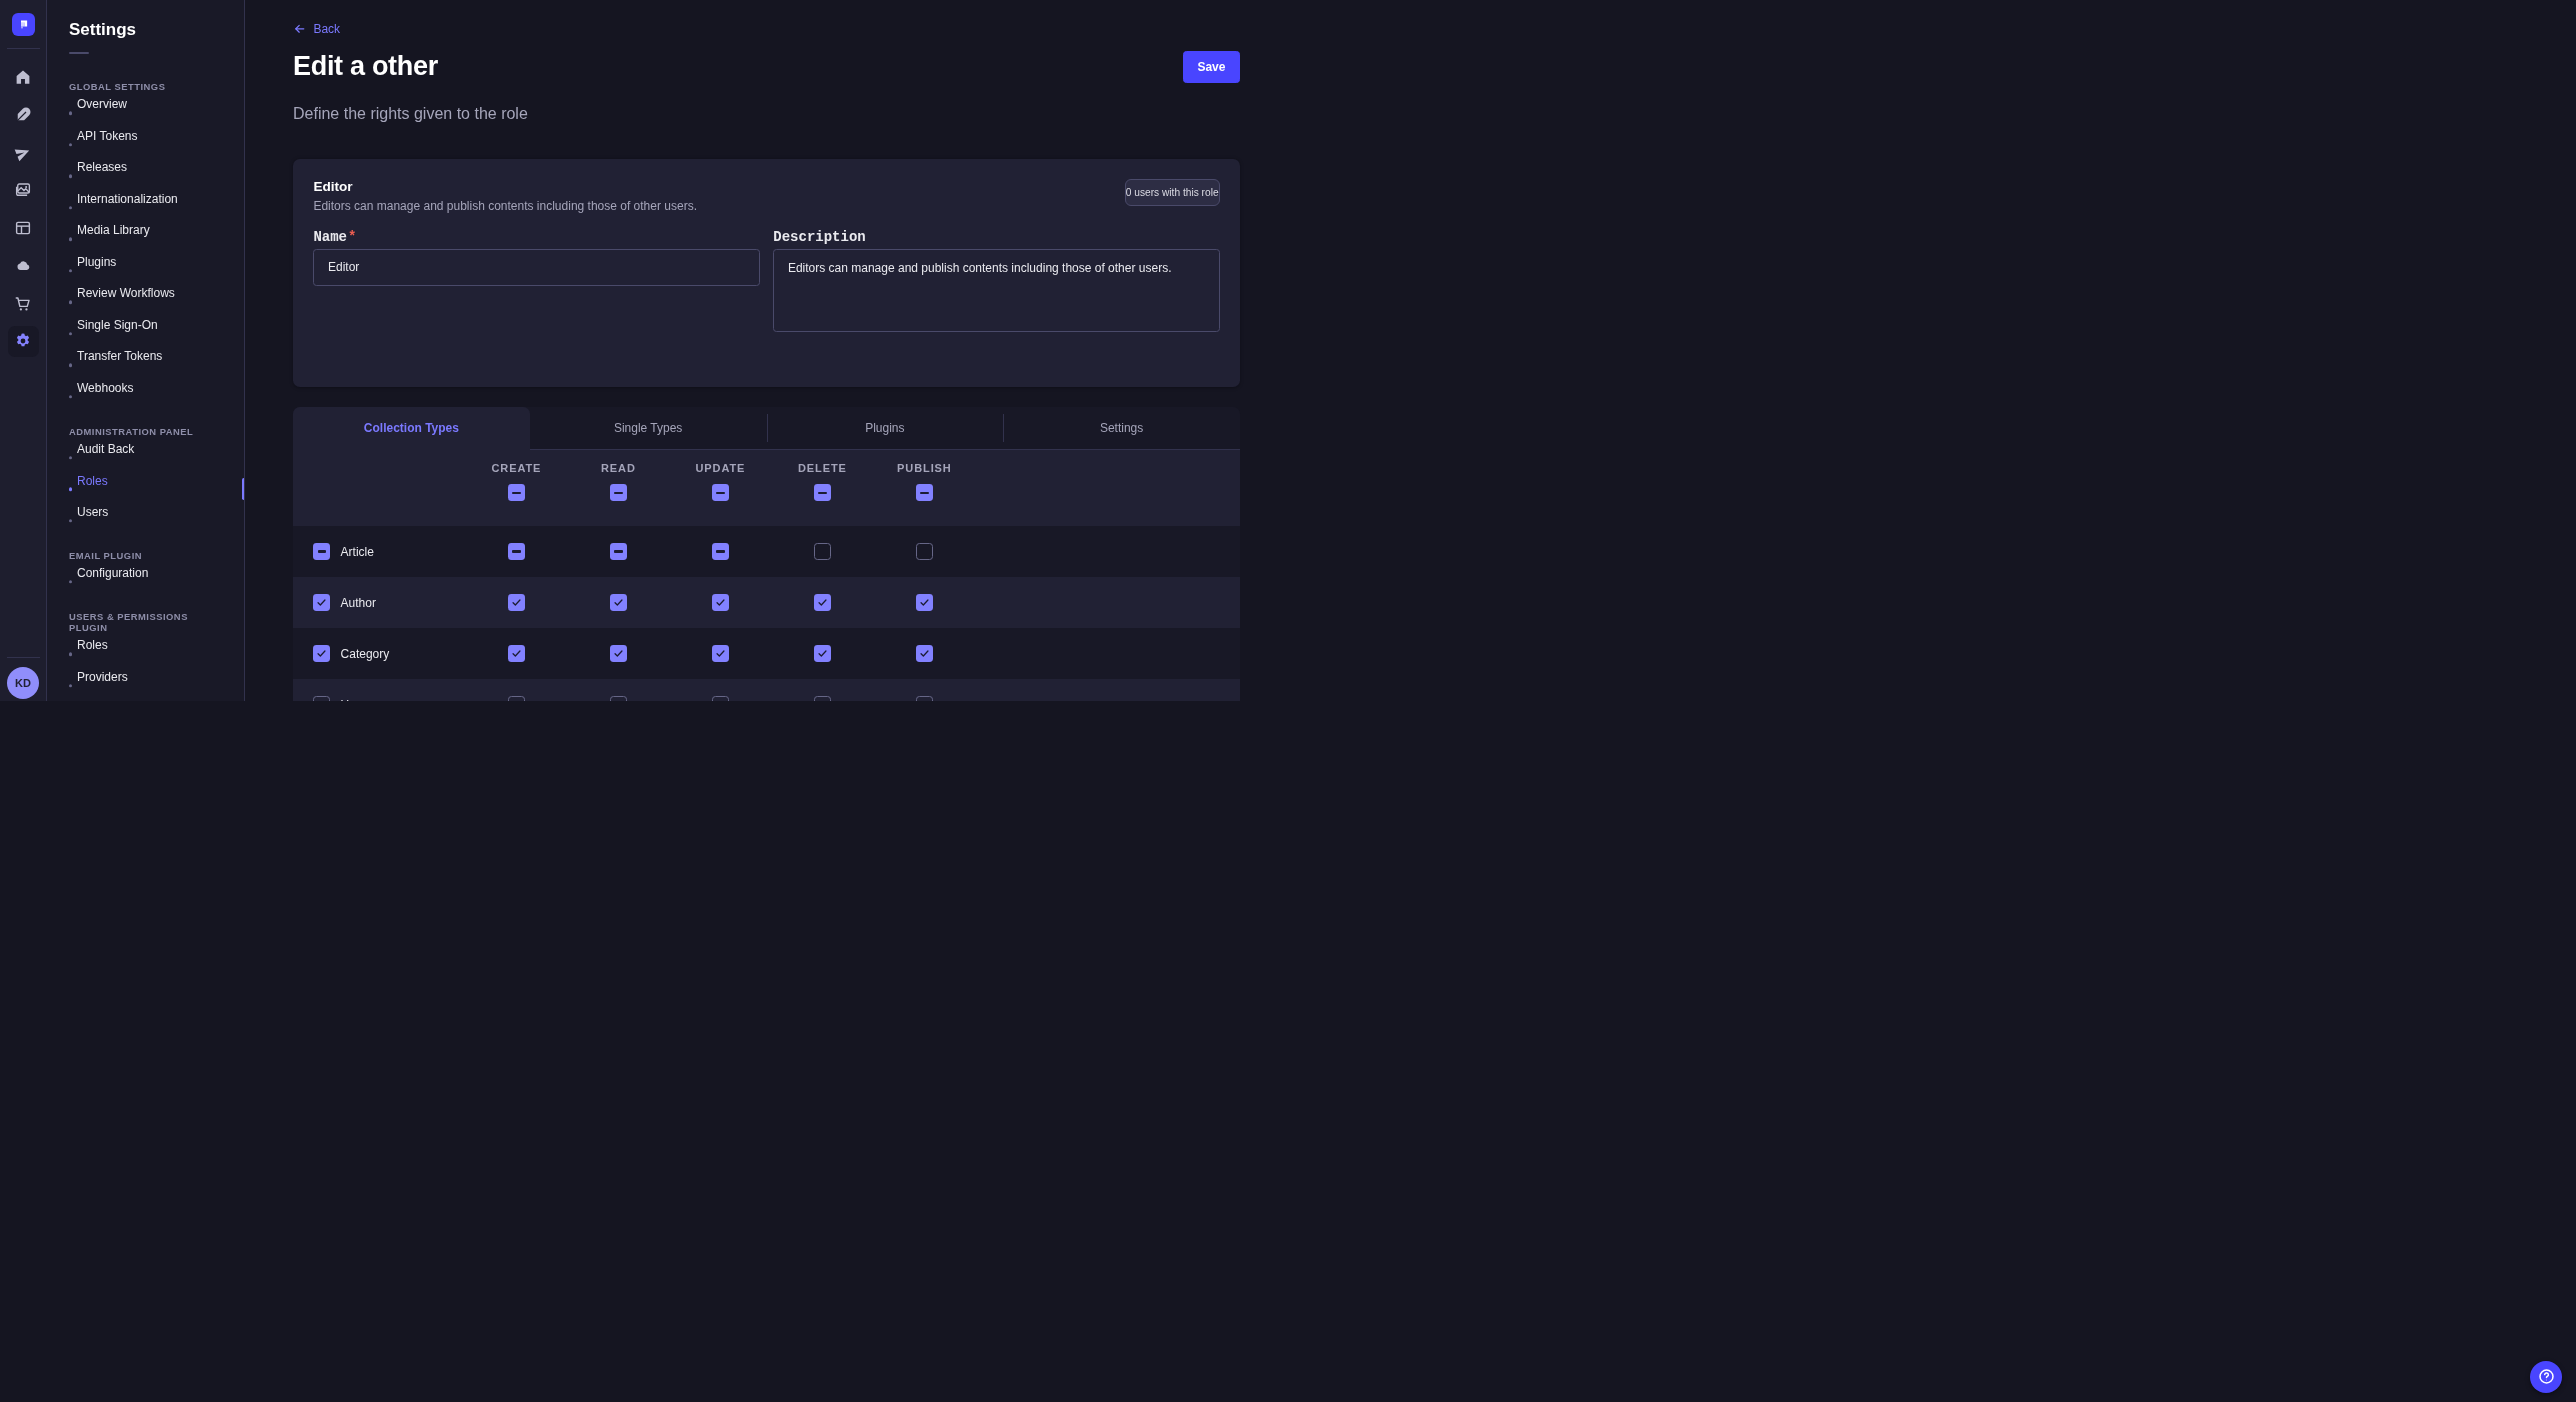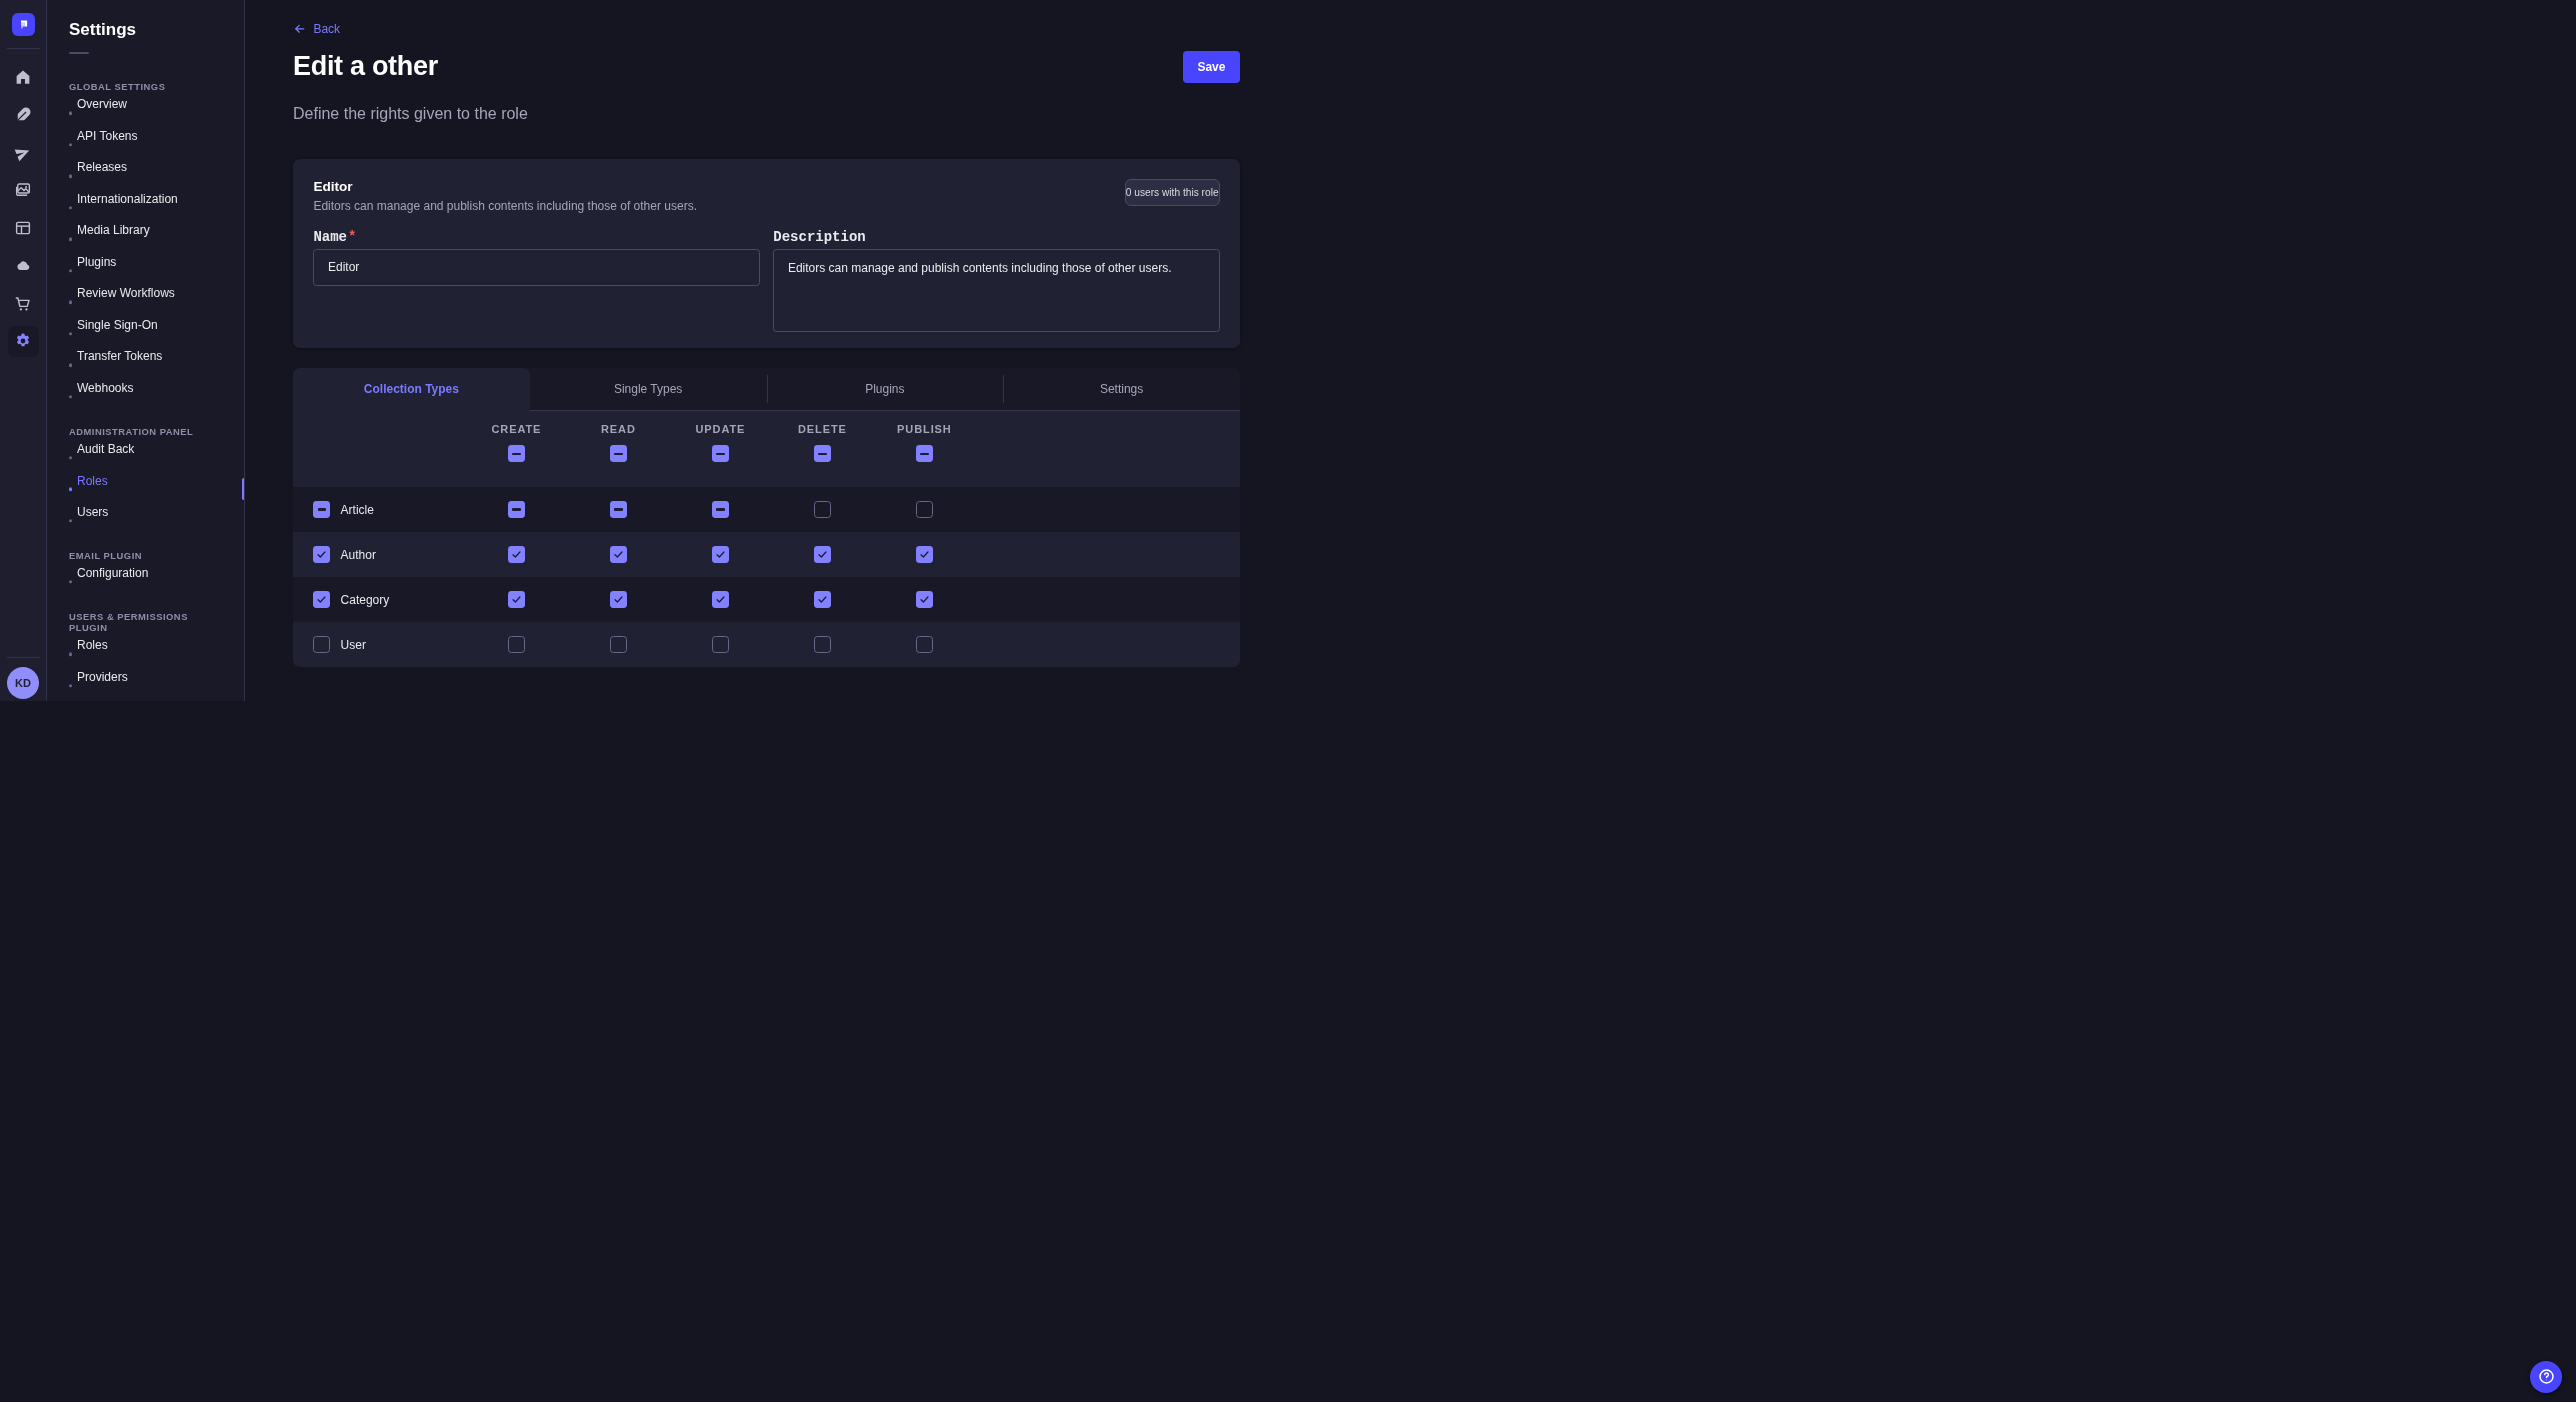--- a/index.html
+++ b/index.html
@@ -108,21 +108,21 @@
   .page-title{font-size:27px;font-weight:700;letter-spacing:-0.3px;}
   .page-subtitle{font-size:16px;color:var(--text-muted);margin-top:23px;}
   .save-btn{
     background:var(--accent-strong);border:0.9px solid var(--accent-strong);
     color:#fff;font-size:12px;font-weight:600;font-family:inherit;
     padding:0 13.6px;height:32px;border-radius:3.4px;cursor:pointer;
   }
 
   
   .role-card{
-    margin-top:36px;height:189px;
+    margin-top:36px;height:228px;
     background:var(--surface);border-radius:6.8px;
     box-shadow:0 0.9px 3.4px rgba(3,3,10,.35);
     padding:20.4px;
   }
   .role-card-head{display:flex;justify-content:space-between;align-items:flex-start;}
   .role-card-title{font-size:13.6px;font-weight:700;}
   .role-card-desc{font-size:12px;color:var(--text-muted);margin-top:5.1px;}
   .users-badge{
     background:#2d2d44;border:0.9px solid var(--border-light);
     color:#dcdce4;font-size:10.2px;font-family:inherit;
@@ -162,21 +162,21 @@
     border-radius:6.8px 6.8px 0 0;border-bottom:0.9px solid transparent;
   }
   .perm-table{background:var(--surface);border-radius:0 0 6.8px 6.8px;overflow:hidden;}
   .perm-grid{display:grid;grid-template-columns:152px repeat(5,102px) 1fr;}
   .perm-header{height:76px;background:var(--surface);padding-left:20.4px;}
   .perm-header .colcell{display:flex;flex-direction:column;align-items:center;justify-content:flex-start;padding-top:12px;}
   .col-label{
     font-size:11px;font-weight:700;letter-spacing:0.9px;color:var(--text-muted);
     text-transform:uppercase;margin-bottom:10.2px;
   }
-  .perm-row{height:45px;align-items:center;padding-left:20.4px;}
+  .perm-row{height:51px;align-items:center;padding-left:20.4px;}
   .perm-row:nth-child(odd){background:var(--surface-dark);}
   .perm-row .rowlabel{display:flex;align-items:center;gap:10.2px;font-size:12px;color:var(--text-soft);}
   .perm-row .cellcb{display:flex;justify-content:center;}
 
   
   .cb{
     width:17px;height:17px;border-radius:3.4px;flex:0 0 17px;
     display:inline-flex;align-items:center;justify-content:center;cursor:pointer;
   }
   .cb.unchecked{border:0.9px solid #666687;background:transparent;}

